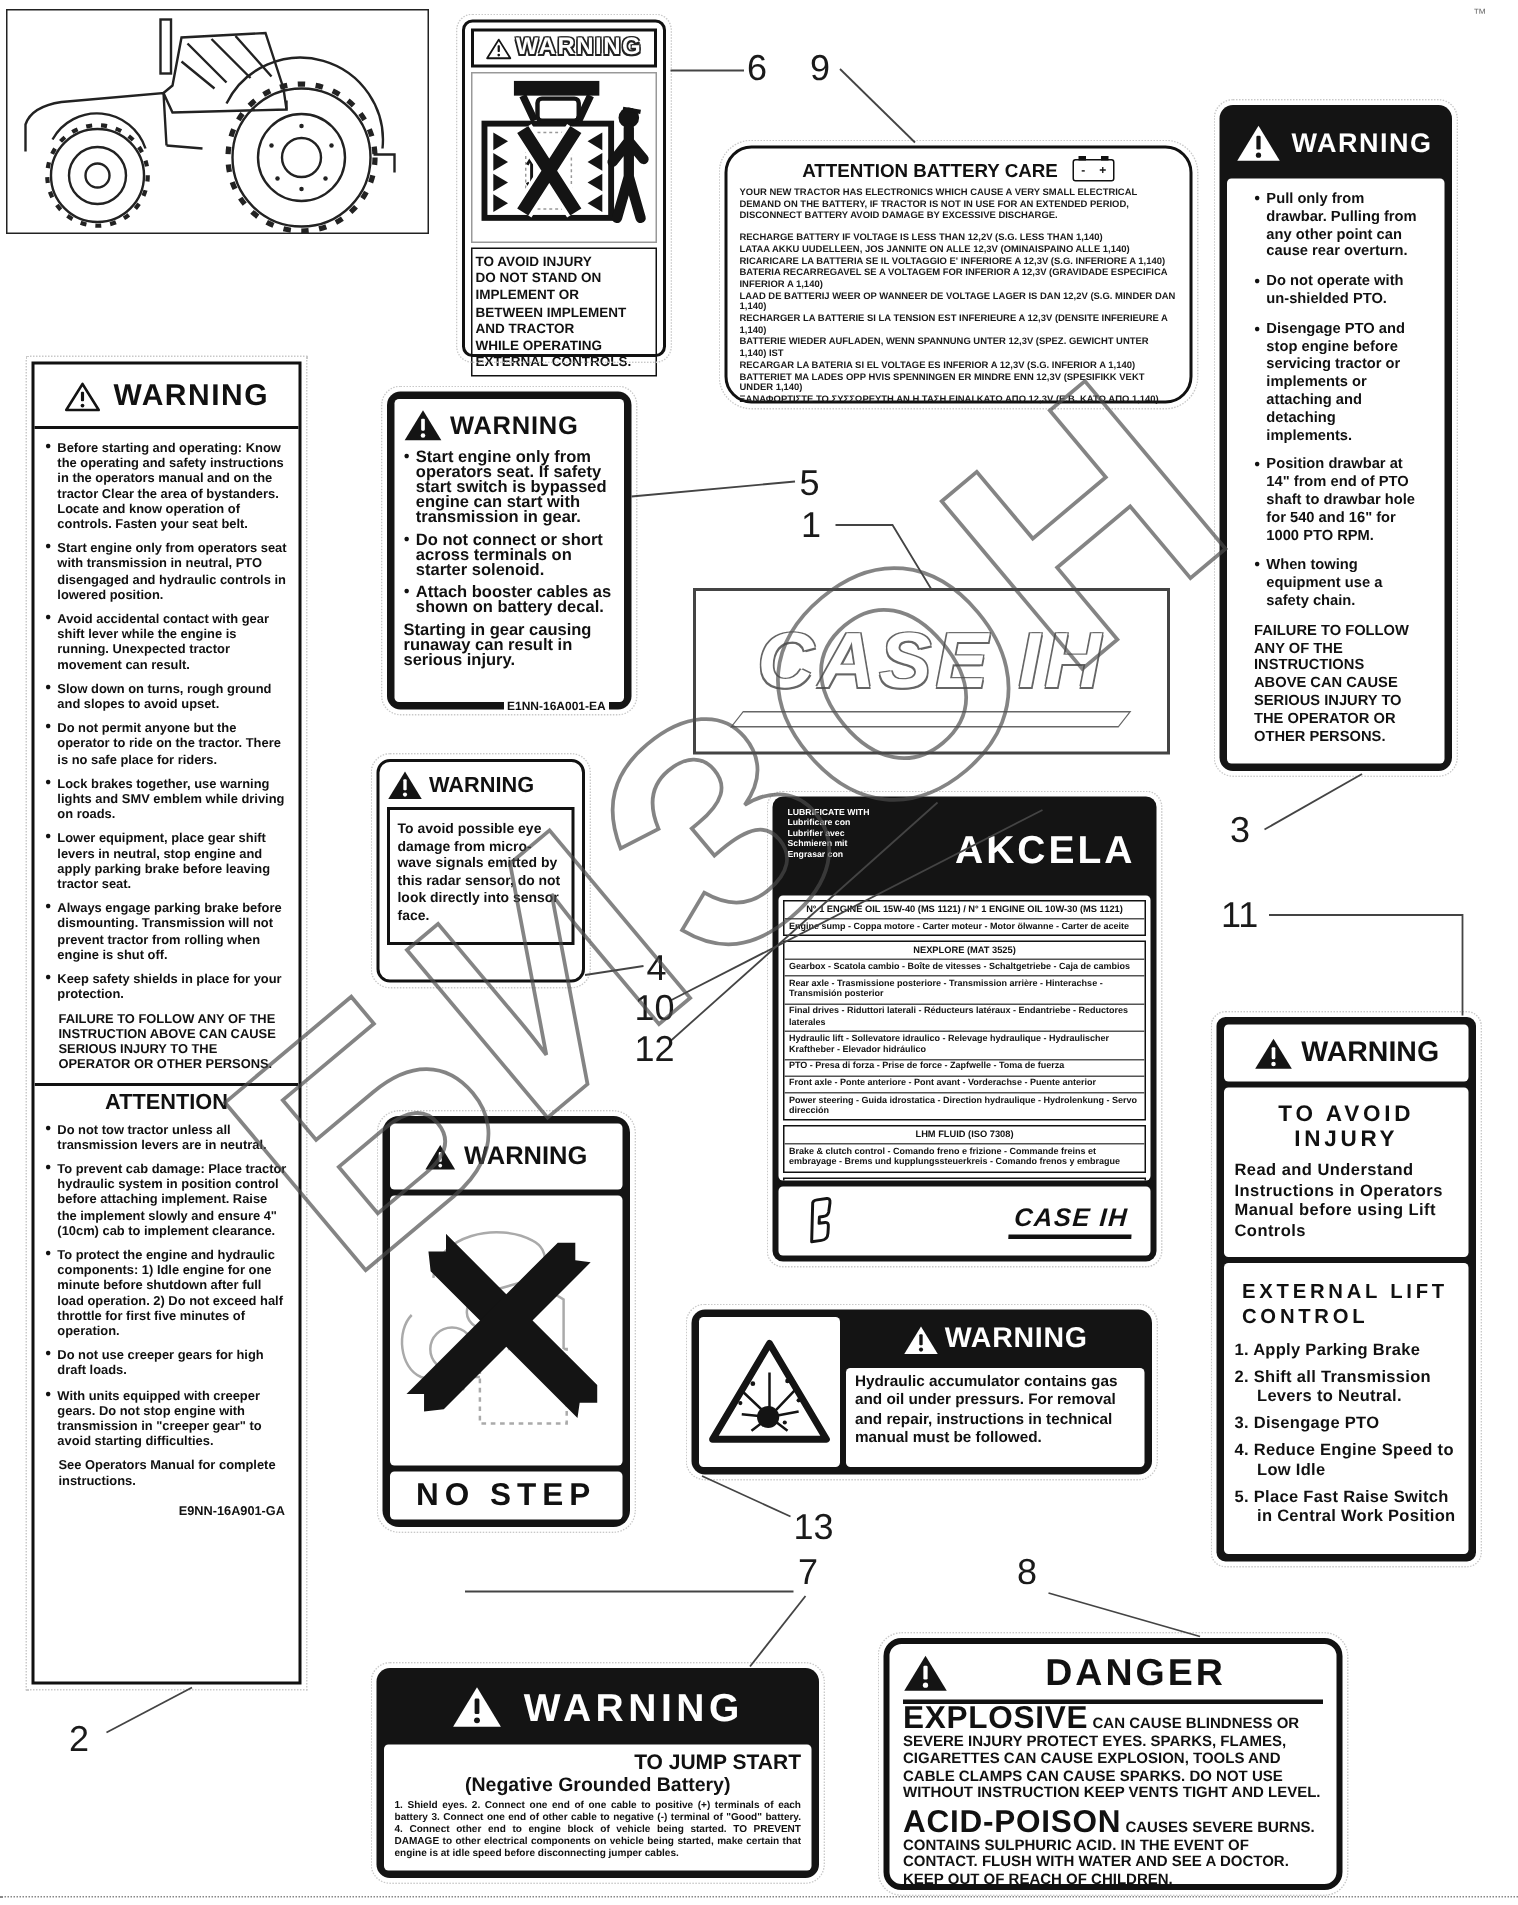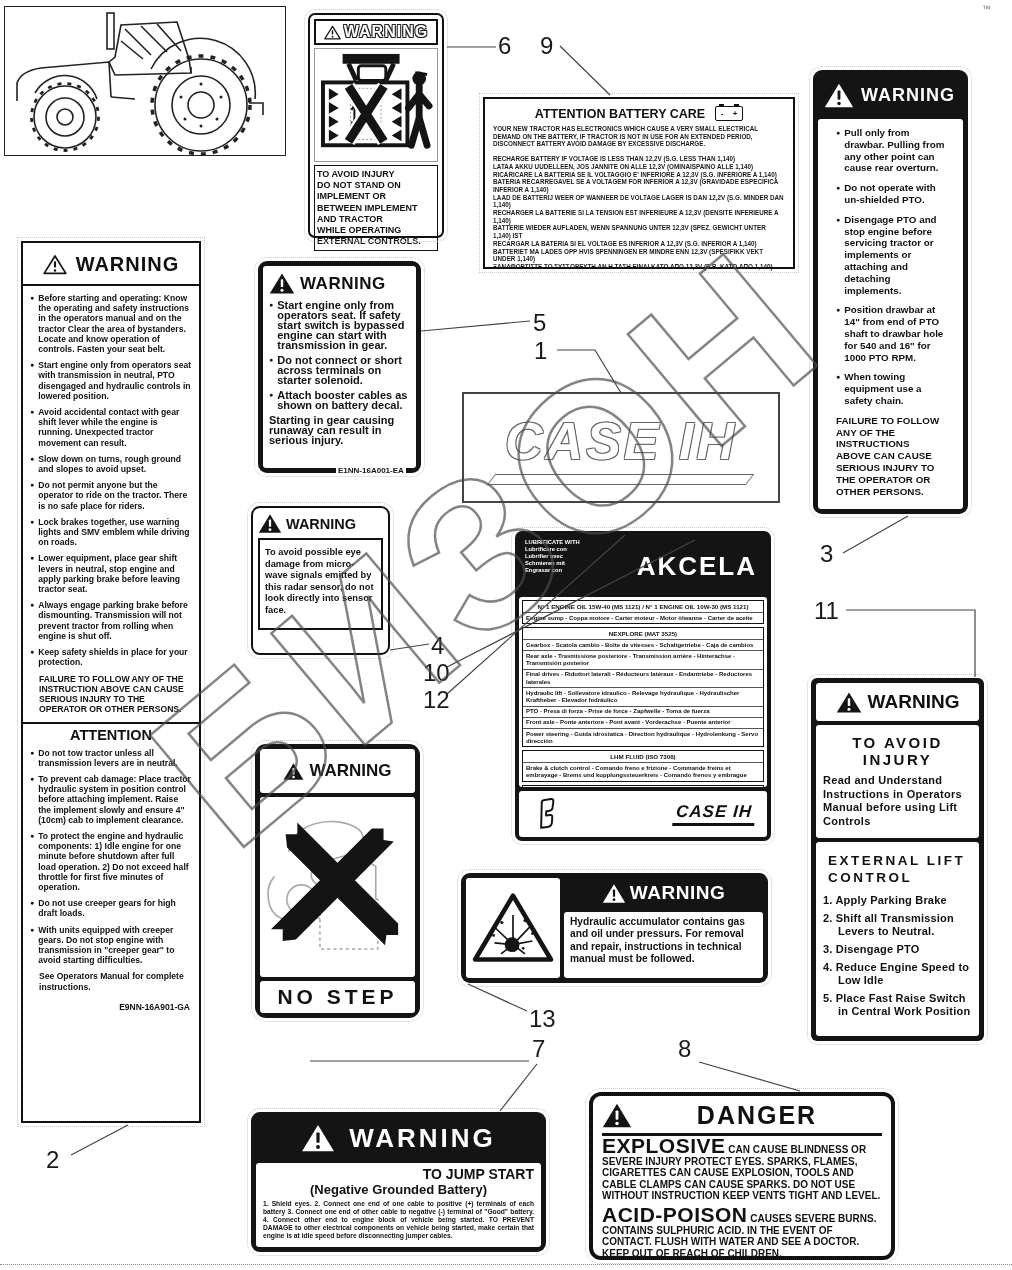--- a/index.html
+++ b/index.html
@@ -19,21 +19,21 @@
   
   .impl{left:308px;top:13px;width:136px;height:225px;border:2px solid #111;border-radius:7px;padding:4px;}
   .impl .hdr{border:2px solid #111;display:flex;align-items:center;justify-content:center;gap:3px;padding:2px 1px;}
   .hollow{color:#fff;font-weight:800;letter-spacing:1px;
           text-shadow:-1px -1px 0 #222,1px -1px 0 #222,-1px 1px 0 #222,1px 1px 0 #222,0 1px 0 #222,0 -1px 0 #222;}
   .impl .hdr .hollow{font-size:16px;}
   .impl .picto{margin-top:3px;border:1px solid #999;height:112px;display:flex;align-items:center;justify-content:center;}
   .impl .txt{margin-top:3px;border:1.5px solid #111;padding:3px 2px;font-size:9px;line-height:11.2px;font-weight:700;}
 
   
-  .batt{left:483px;top:97px;width:312px;height:172px;border:2px solid #111;border-radius:0;padding:5px 8px;}
+  .batt{left:483px;top:97px;width:312px;height:172px;border:2px solid #111;border-radius:18px;padding:5px 8px;}
   .batt .title{display:flex;align-items:center;justify-content:center;gap:10px;font-weight:700;font-size:12.5px;margin:2px 0 4px;}
   .batt-icon{width:26px;height:13px;border:1.5px solid #111;border-radius:2px;display:flex;align-items:center;justify-content:space-around;font-size:8px;font-weight:700;position:relative;}
   .batt-icon::before,.batt-icon::after{content:"";position:absolute;top:-3px;width:5px;height:3px;background:#111;}
   .batt-icon::before{left:3px;} .batt-icon::after{right:3px;}
   .batt .body{font-size:6.3px;line-height:7.7px;font-weight:700;color:#1a1a1a;}
   .batt .body .intro{margin-bottom:7px;}
 
   
   .drawbar{left:813px;top:70px;width:155px;height:444px;outline:1px dotted #c9c9c9;}
   .drawbar .hdr{display:flex;align-items:center;gap:7px;padding:7px 6px 6px;}

